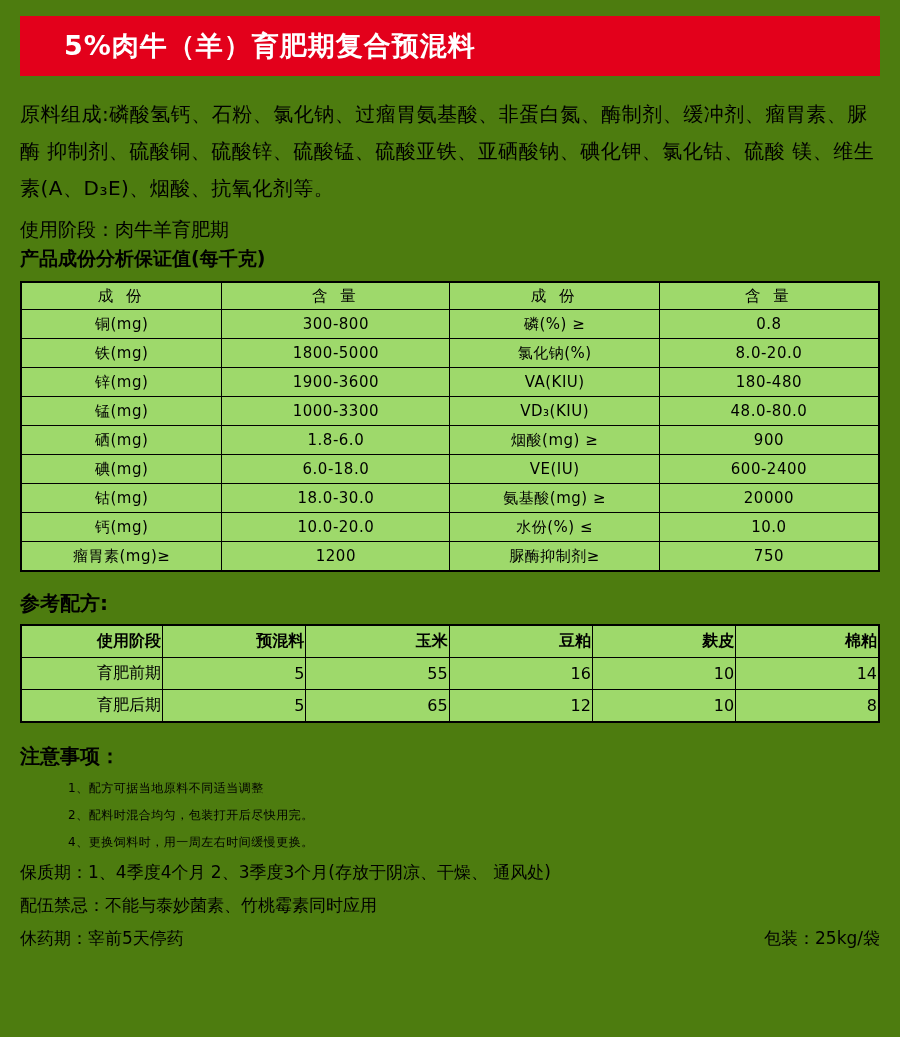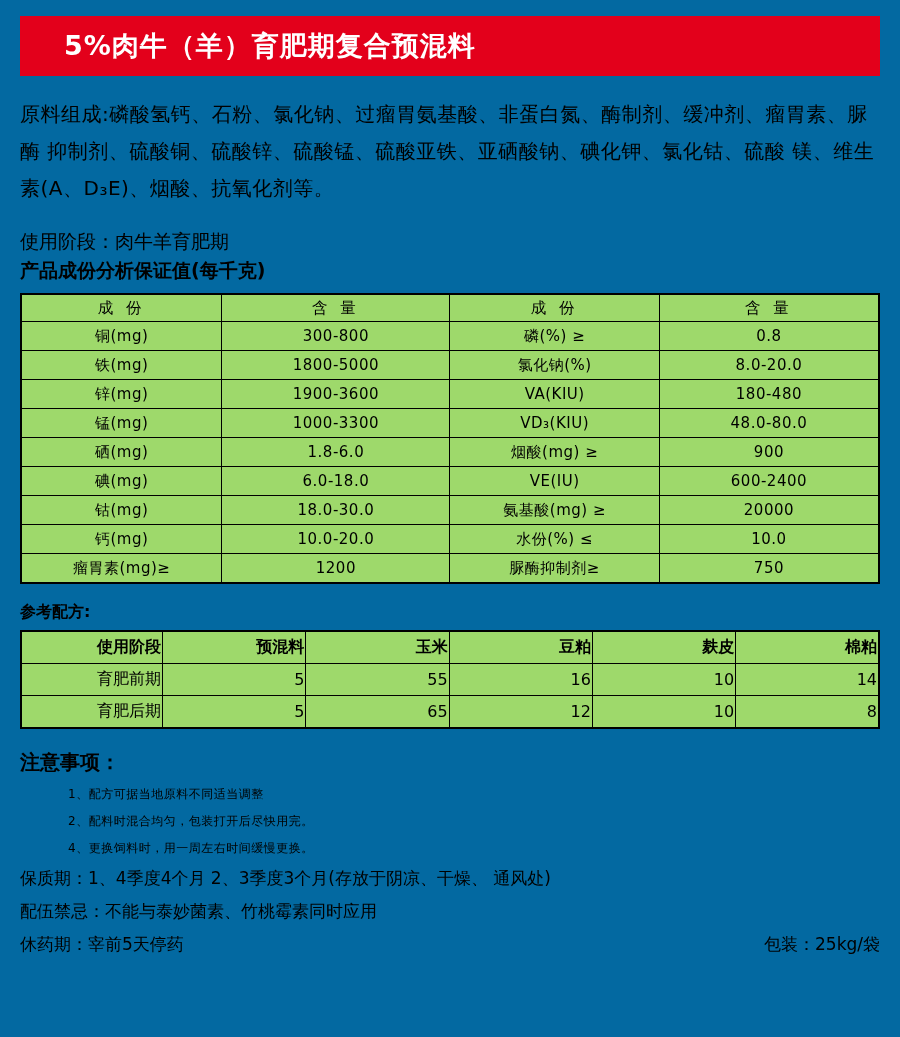--- a/index.html
+++ b/index.html
@@ -5,21 +5,21 @@
   html,body{margin:0;padding:0;}
   body{
     width:900px;height:1037px;
     background:#ffffff;
     font-family:"DejaVu Sans","Liberation Sans",sans-serif;
     -webkit-font-smoothing:antialiased;
   }
   .page{
     position:relative;
     width:900px;height:1037px;
-    background:#0369a1;
+    background:#4d7c0f;
     box-sizing:border-box;
     padding:0;
     overflow:hidden;
   }
   .inner{
     position:absolute;
     left:20px;top:16px;right:20px;bottom:14px;
   }
   
   .title-bar{
@@ -38,21 +38,21 @@
   }
   
   .ingredients{
     margin-top:20px;
     font-size:20px;
     line-height:37px;
     color:#000;
     letter-spacing:0.5px;
   }
   .stage-line{
-    margin-top:20px;
+    margin-top:8px;
     font-size:19px;
     line-height:29px;
     color:#000;
   }
   .guar-line{
     font-size:19px;
     line-height:29px;
     color:#000;
     font-weight:bold;
   }
@@ -80,21 +80,21 @@
     letter-spacing:4px;
     height:26px;
   }
   .comp-table td.c1{width:23.4%;}
   .comp-table td.c2{width:26.6%;}
   .comp-table td.c3{width:24.4%;}
   .comp-table td.c4{width:25.6%;}
   
   .sec-title{
     margin-top:18px;
-    font-size:16px;
+    font-size:20px;
     font-weight:bold;
     color:#000;
   }
   .formula-table{
     margin-top:7px;
     border:2px solid #000;
   }
   .formula-table td{
     border:1px solid #000;
     text-align:right;

